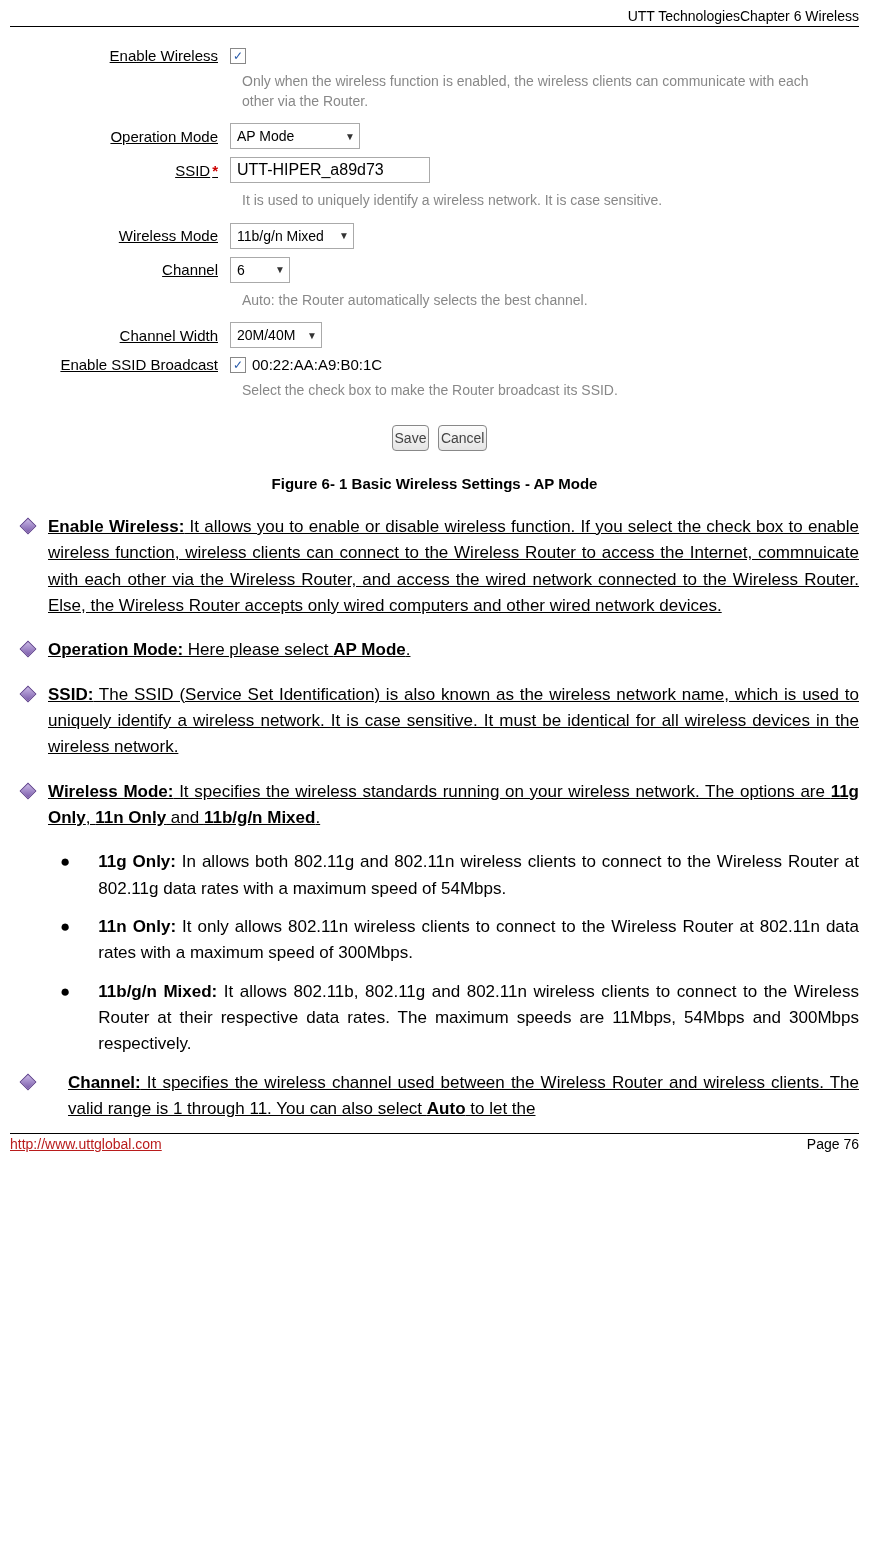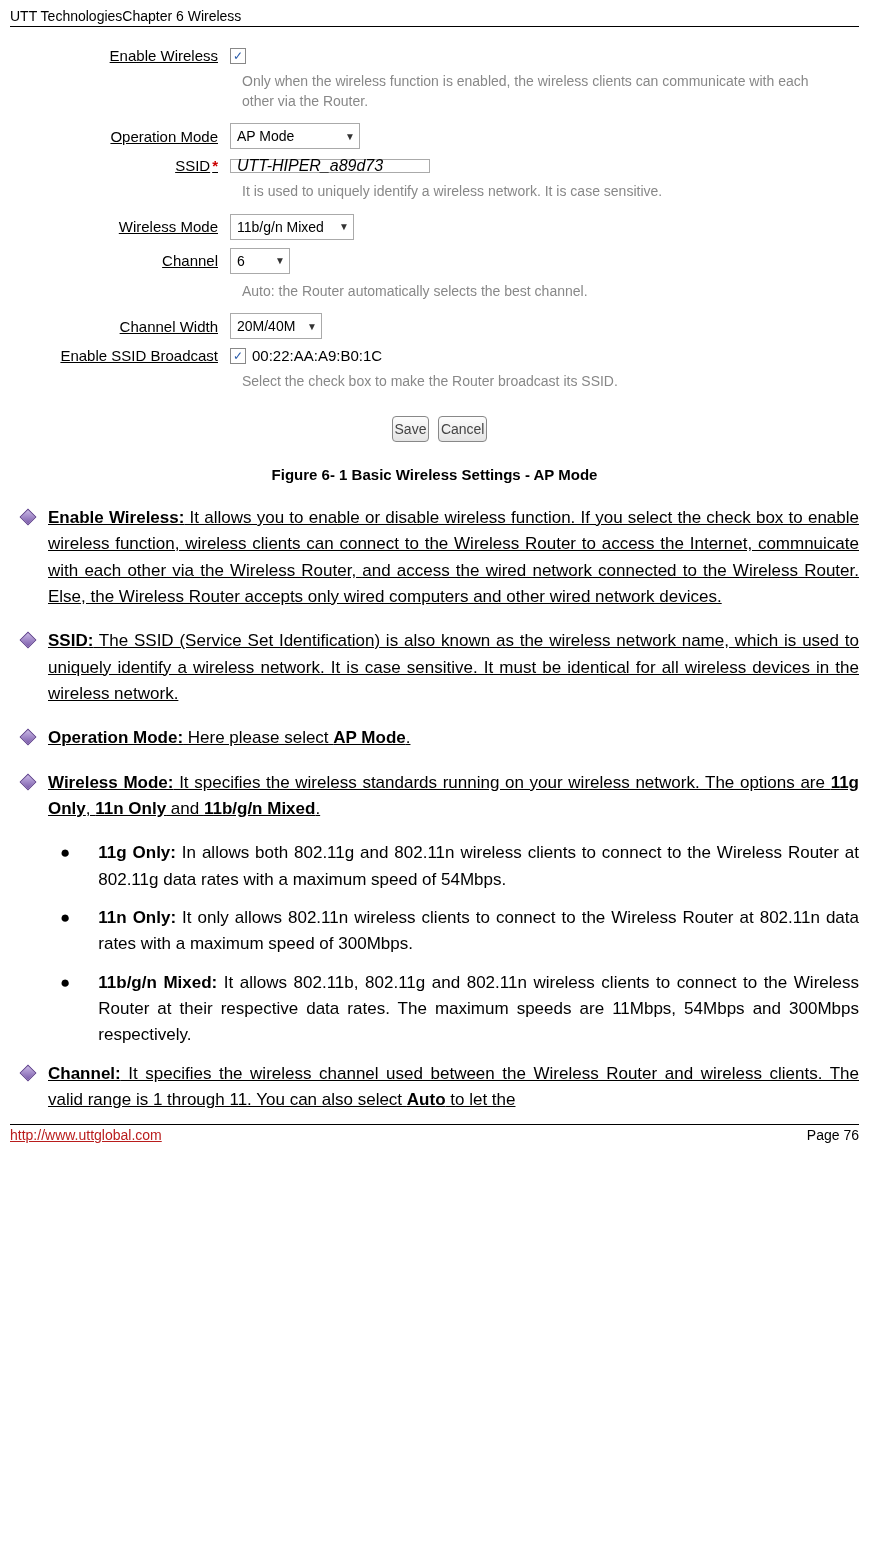--- a/index.html
+++ b/index.html
@@ -8,21 +8,21 @@
     font-family: Arial, sans-serif;
     background: #fff;
     color: #000;
     width: 869px;
   }
   .page {
     padding: 8px 10px 0 10px;
   }
   .header-row {
     display: flex;
-    justify-content: flex-start;
+    justify-content: flex-end;
     font-size: 14px;
     border-bottom: 1px solid #000;
     padding-bottom: 2px;
     margin-bottom: 20px;
   }
   .settings-panel {
     margin: 0 0 24px 10px;
   }
   .form-row {
     display: flex;
@@ -71,26 +71,25 @@
     padding: 0 4px 0 6px;
     font-size: 14px;
   }
   .faux-select .caret {
     font-size: 10px;
     color: #333;
     margin-left: 6px;
   }
   .faux-input {
     border: 1px solid #aaa;
-    height: 14px;
+    height: 26px;
     font-size: 16px;
     padding: 2px 6px;
     display: inline-flex;
     align-items: center;
-    font-style: italic;
   }
   .mac {
     font-size: 15px;
     margin-left: 6px;
   }
   .button-row {
     text-align: center;
     margin-top: 24px;
     margin-bottom: 8px;
   }
@@ -229,47 +228,47 @@
 
   <div class="figure-caption">Figure 6- 1 Basic Wireless Settings - AP Mode</div>
 
   <div class="desc-item">
     <div class="diamond"></div>
     <div class="desc-body"><b>Enable Wireless:</b><span> It allows you to enable or disable wireless function. If you select the check box to enable wireless function, wireless clients can connect to the Wireless Router to access the Internet, commnuicate with each other via the Wireless Router, and access the wired network connected to the Wireless Router. Else, the Wireless Router accepts only wired computers and other wired network devices.</span></div>
   </div>
 
   <div class="desc-item">
     <div class="diamond"></div>
+    <div class="desc-body"><b>Operation Mode:</b><span> Here please select </span><b>AP Mode</b><span>.</span></div>
+  </div>
+
+  <div class="desc-item">
+    <div class="diamond"></div>
     <div class="desc-body"><b>SSID:</b><span> The SSID (Service Set Identification) is also known as the wireless network name, which is used to uniquely identify a wireless network. It is case sensitive. It must be identical for all wireless devices in the wireless network.</span></div>
-  </div>
-
-  <div class="desc-item">
-    <div class="diamond"></div>
-    <div class="desc-body"><b>Operation Mode:</b><span> Here please select </span><b>AP Mode</b><span>.</span></div>
   </div>
 
   <div class="desc-item">
     <div class="diamond"></div>
     <div class="desc-body"><b>Wireless Mode:</b><span> It specifies the wireless standards running on your wireless network. The options are </span><b>11g Only</b><span>, </span><b>11n Only</b><span> and </span><b>11b/g/n Mixed</b><span>.</span></div>
   </div>
 
   <div class="sub-item">
     <div class="dot">●</div>
     <div class="desc-body"><b>11g Only:</b><span> In allows both 802.11g and 802.11n wireless clients to connect to the Wireless Router at 802.11g data rates with a maximum speed of 54Mbps.</span></div>
   </div>
   <div class="sub-item">
     <div class="dot">●</div>
     <div class="desc-body"><b>11n Only:</b><span> It only allows 802.11n wireless clients to connect to the Wireless Router at 802.11n data rates with a maximum speed of 300Mbps.</span></div>
   </div>
   <div class="sub-item">
     <div class="dot">●</div>
     <div class="desc-body"><b>11b/g/n Mixed:</b><span> It allows 802.11b, 802.11g and 802.11n wireless clients to connect to the Wireless Router at their respective data rates. The maximum speeds are 11Mbps, 54Mbps and 300Mbps respectively.</span></div>
   </div>
 
-  <div class="desc-item" style="margin-bottom:6px;">
+  <div class="desc-item" style="margin-bottom:6px;gap:20px;">
     <div class="diamond"></div>
     <div class="desc-body"><b>Channel:</b><span> It specifies the wireless channel used between the Wireless Router and wireless clients. The valid range is 1 through 11. You can also select </span><b>Auto</b><span> to let the</span></div>
   </div>
 
   <div class="footer-row">
     <a class="footer-link">http://www.uttglobal.com</a>
     <span>Page 76</span>
   </div>
 
 </div>

